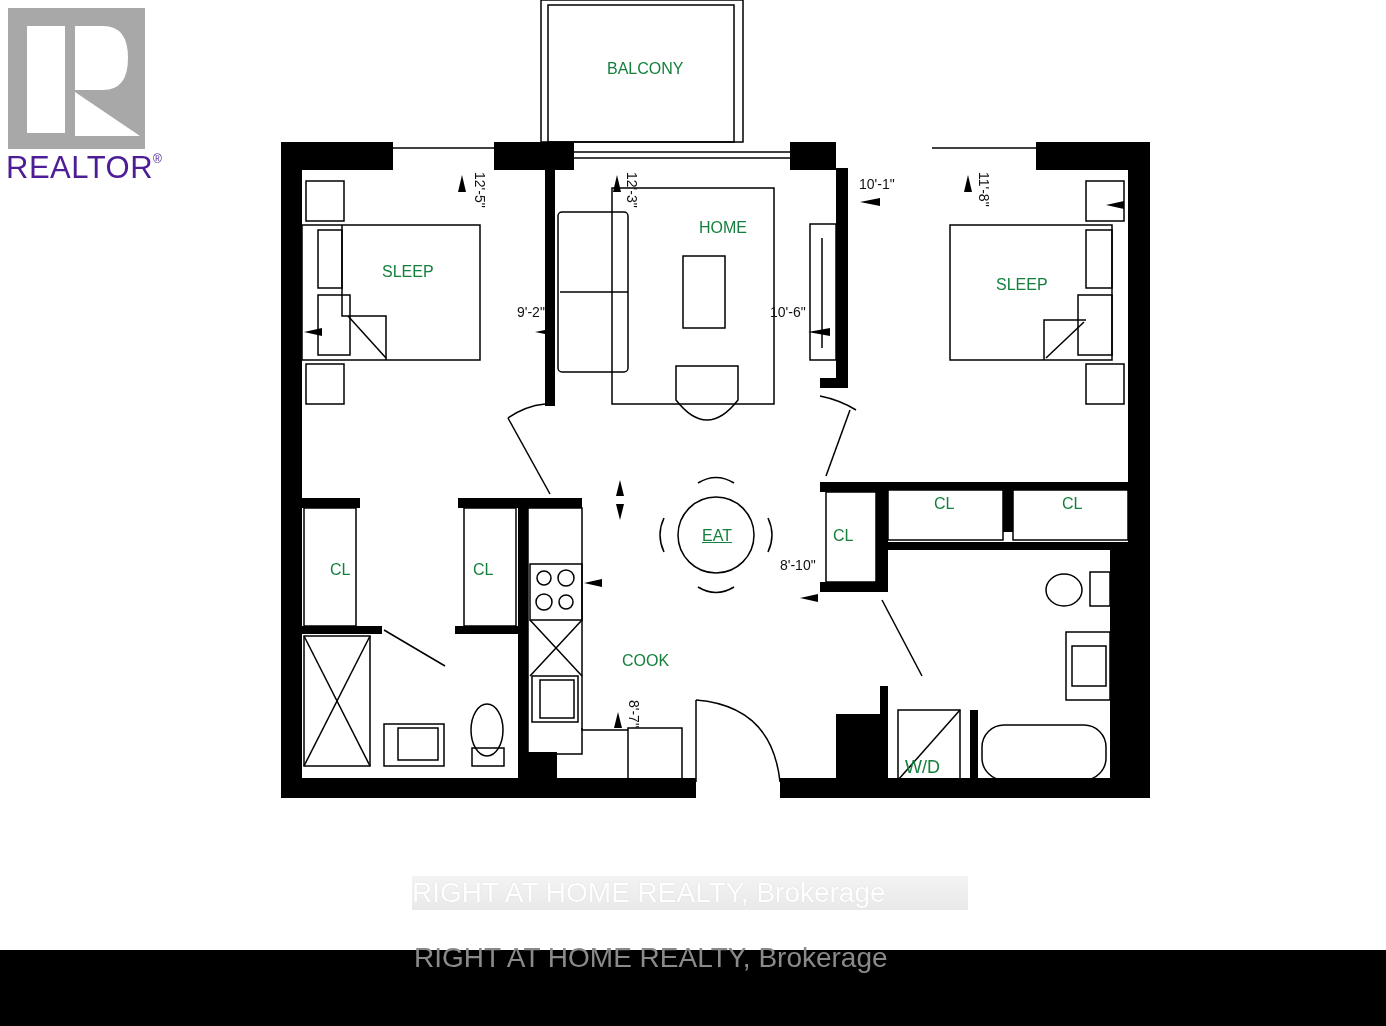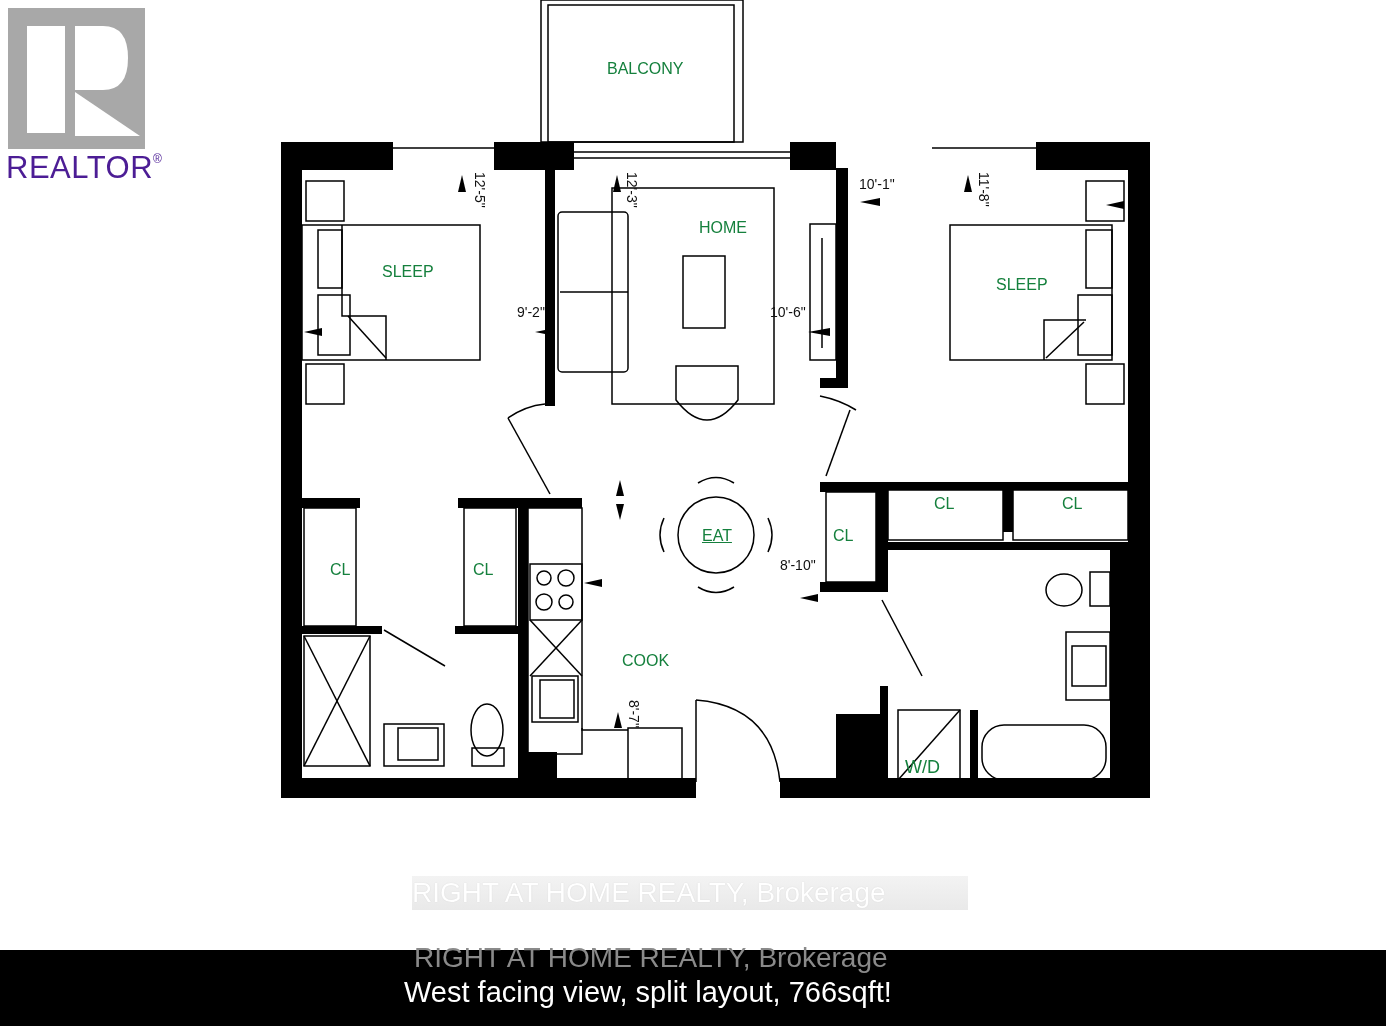--- a/index.html
+++ b/index.html
@@ -187,14 +187,13 @@
 <div class="dim" style="left:770px;top:304px;">10'-6"</div>
 <div class="dim" style="left:859px;top:176px;">10'-1"</div>
 <div class="dim vert" style="left:992px;top:172px;">11'-8"</div>
 <div class="dim" style="left:780px;top:557px;">8'-10"</div>
 <div class="dim vert" style="left:642px;top:700px;">8'-7"</div>
 
 <div class="watermark">RIGHT AT HOME REALTY, Brokerage</div>
 
 <div class="footer">
   <div class="footer-brok">RIGHT AT HOME REALTY, Brokerage</div>
-  <div class="footer-cap">West facing view, split layout, 766sqft!</div>
 </div>
 
 </body></html>

